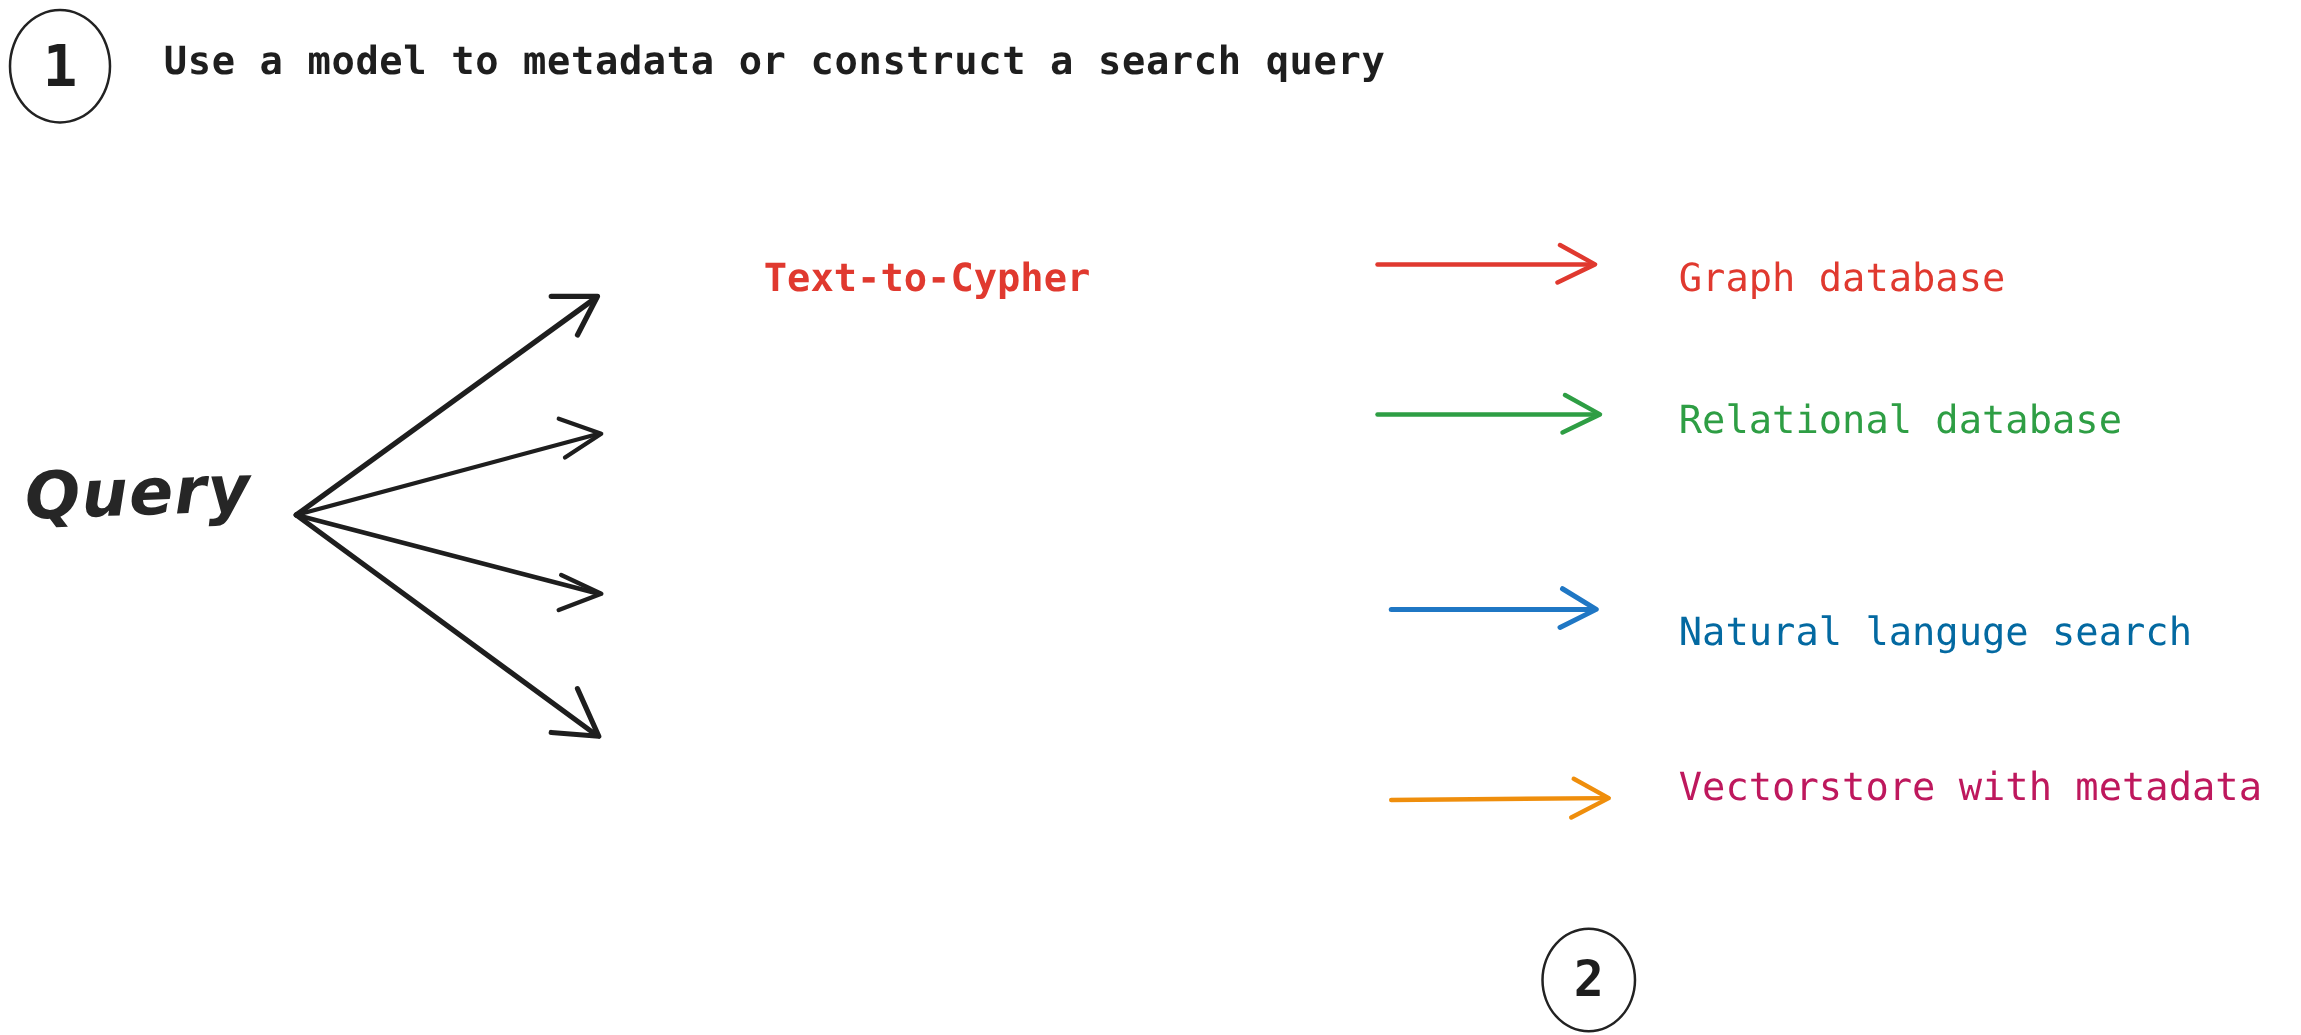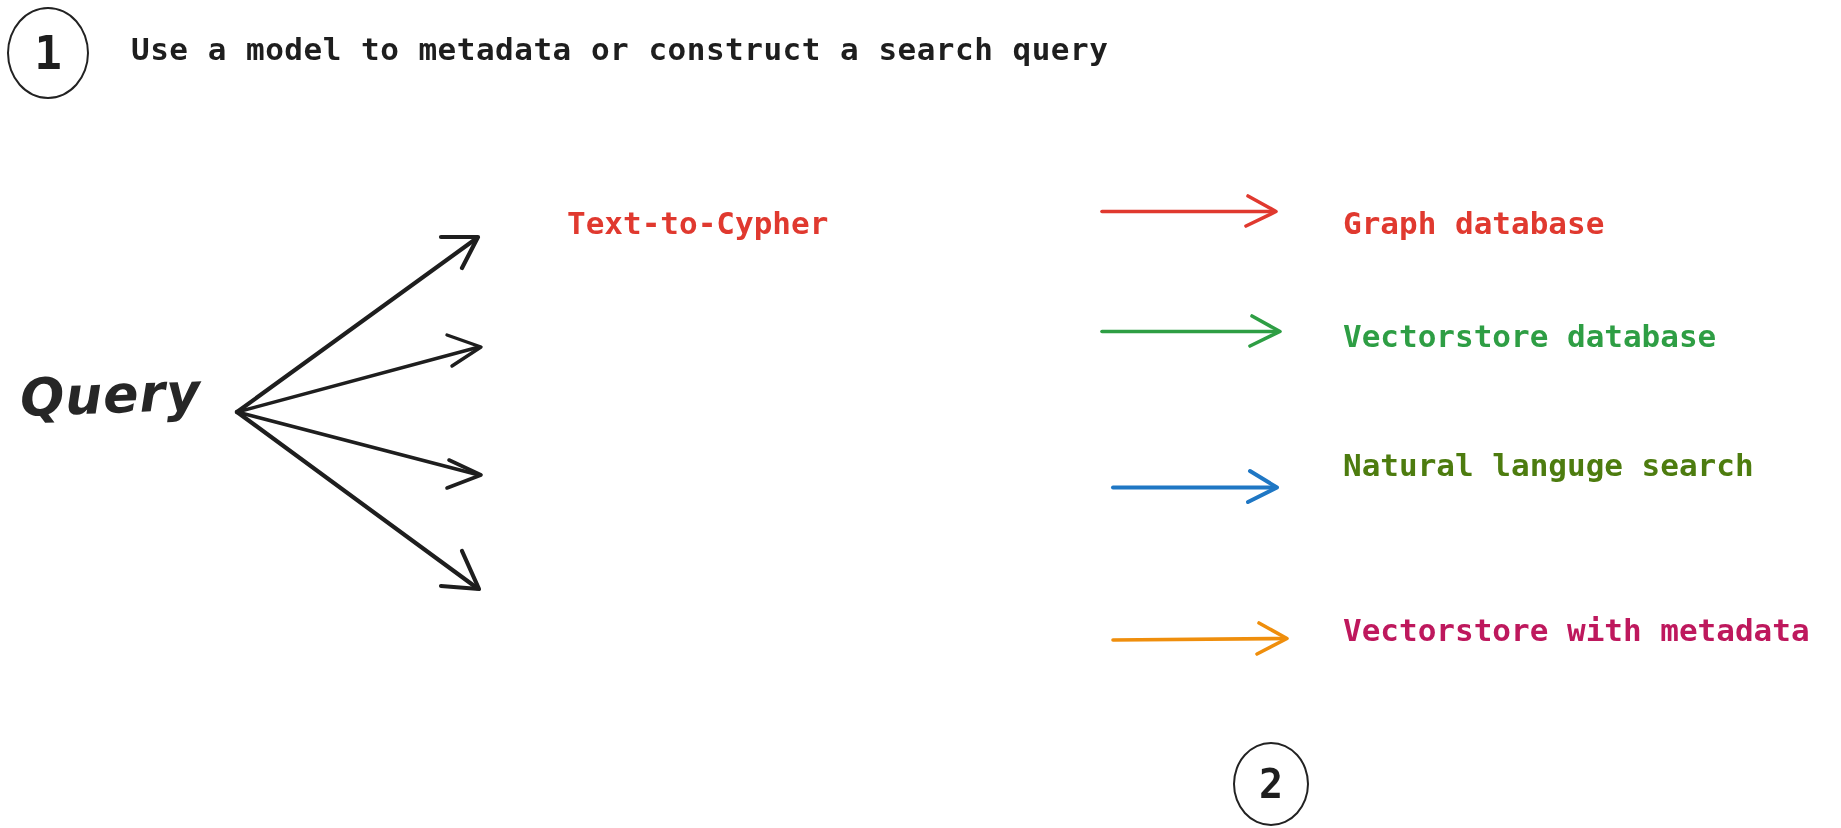--- a/index.html
+++ b/index.html
@@ -94,21 +94,21 @@
     position: absolute;
     font-family: "DejaVu Sans Mono", monospace;
     font-weight: 700;
     font-size: 31px;
     white-space: nowrap;
     letter-spacing: 0px;
   }
   .row-right-label {
     position: absolute;
     font-family: "DejaVu Sans Mono", monospace;
-    font-weight: 700;
+    font-weight: 400;
     font-size: 31px;
     white-space: nowrap;
     letter-spacing: 0px;
   }
   .row-arrow-svg {
     position: absolute;
     pointer-events: none;
   }
 </style>
 </head>
@@ -133,44 +133,44 @@
       <path d="M447,335 L481,347 L452,366" stroke-width="3.4"></path>
 
       <path d="M237,412 L479,475" stroke-width="3.6"></path>
       <path d="M449,460 L481,475 L447,488" stroke-width="3.6"></path>
 
       <path d="M237,412 L477,588" stroke-width="4.2"></path>
       <path d="M462,551 L479,589 L441,586" stroke-width="4.2"></path>
     </g>
   </svg>
 
-  <div class="row-left-label" style="left:567px; top:205px; color:#e0392f;">Text-to-Cypher</div>
+  <div class="row-left-label" style="left:611px; top:205px; color:#e0392f;">Text-to-Cypher</div>
   <svg class="row-arrow-svg" style="left:1092px; top:191px; width:200px; height:42px;" viewBox="0 0 200 42" xmlns="http://www.w3.org/2000/svg">
     <g stroke="#e0392f" fill="none" stroke-linecap="round" stroke-linejoin="round" stroke-width="3.6">
       <path d="M10,20.5 L182,20.5"></path>
       <path d="M156,5 L184,20.5 L154,35"></path>
     </g>
   </svg>
   <div class="row-right-label" style="left:1343px; top:205px; color:#e0392f;">Graph database</div>
 
   <svg class="row-arrow-svg" style="left:1092px; top:311px; width:200px; height:42px;" viewBox="0 0 200 42" xmlns="http://www.w3.org/2000/svg">
     <g stroke="#2e9e44" fill="none" stroke-linecap="round" stroke-linejoin="round" stroke-width="3.6">
       <path d="M10,20.5 L186,20.5"></path>
       <path d="M160,5 L188,20.5 L158,35"></path>
     </g>
   </svg>
-  <div class="row-right-label" style="left:1343px; top:318px; color:#2e9e44;">Vectorstore database</div>
+  <div class="row-right-label" style="left:1343px; top:318px; color:#2e9e44;">Relational database</div>
 
   <svg class="row-arrow-svg" style="left:1103px; top:467px; width:200px; height:42px;" viewBox="0 0 200 42" xmlns="http://www.w3.org/2000/svg">
     <g stroke="#1f77c4" fill="none" stroke-linecap="round" stroke-linejoin="round" stroke-width="4">
       <path d="M10,20.5 L172,20.5"></path>
       <path d="M147,4 L174,20.5 L145,35"></path>
     </g>
   </svg>
-  <div class="row-right-label" style="left:1343px; top:447px; color:#4d7c0f;">Natural languge search</div>
+  <div class="row-right-label" style="left:1343px; top:488px; color:#0369a1;">Natural languge search</div>
 
   <svg class="row-arrow-svg" style="left:1103px; top:618px; width:200px; height:42px;" viewBox="0 0 200 42" xmlns="http://www.w3.org/2000/svg">
     <g stroke="#ef8e0c" fill="none" stroke-linecap="round" stroke-linejoin="round" stroke-width="3.6">
       <path d="M10,22 L182,20.5"></path>
       <path d="M156,5 L184,20.5 L154,36"></path>
     </g>
   </svg>
   <div class="row-right-label" style="left:1343px; top:612px; color:#be185d;">Vectorstore with metadata</div>
 
   <div id="badge-2" class="step-badge">

